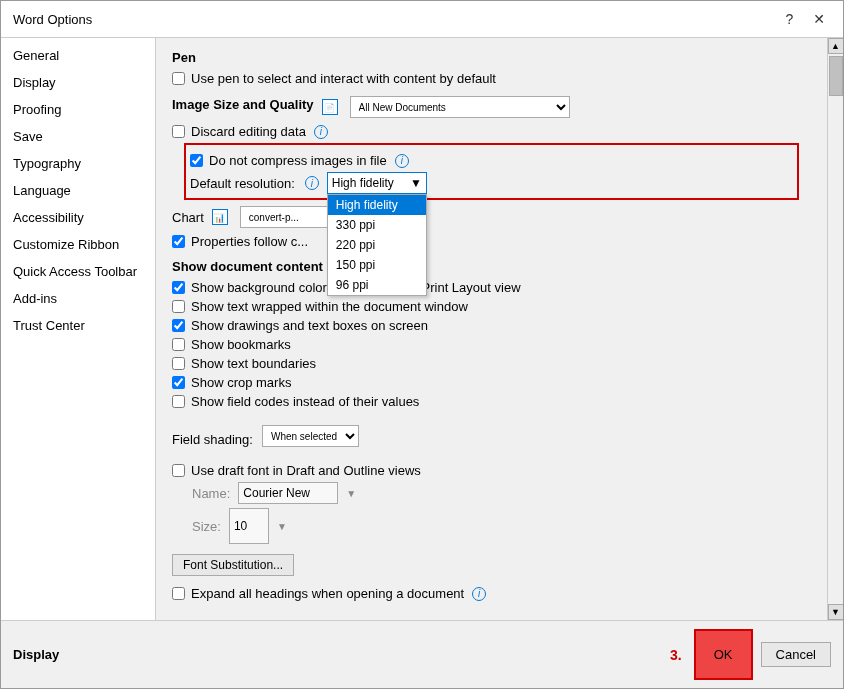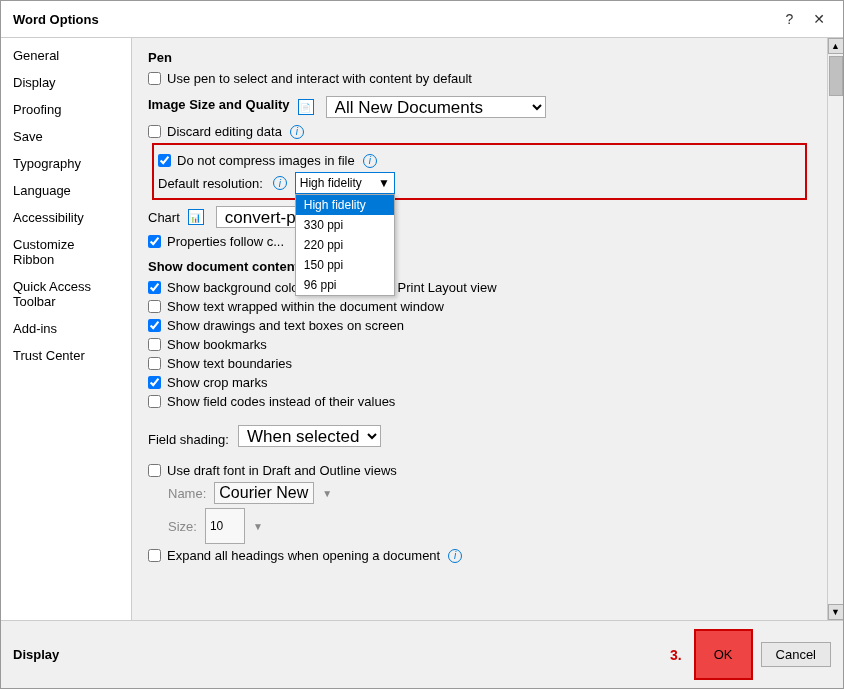--- a/index.html
+++ b/index.html
@@ -19,21 +19,21 @@
       background: #fff;
       border-bottom: 1px solid #ccc;
       padding: 8px 12px;
       display: flex;
       align-items: center;
       justify-content: space-between;
     }
 
     .title-bar-left {
       font-size: 13px;
-      font-weight: bold;
+      font-weight: normal;
     }
 
     .title-bar-right {
       display: flex;
       gap: 8px;
       align-items: center;
     }
 
     .title-btn {
       background: none;
@@ -45,21 +45,21 @@
     }
 
     .content {
       display: flex;
       flex: 1;
       overflow: hidden;
     }
 
     
     .sidebar {
-      width: 131px;
+      width: 155px;
       background: #fff;
       border-right: 1px solid #ccc;
       padding: 4px 0;
       flex-shrink: 0;
     }
 
     .sidebar-item {
       padding: 6px 12px;
       cursor: pointer;
       color: #000;
@@ -148,40 +148,40 @@
 
     .dropdown-row {
       display: flex;
       align-items: center;
       gap: 8px;
       margin: 6px 0;
     }
 
     select {
       height: 22px;
-      font-size: 17px;
+      font-size: 10px;
       border: 1px solid #aaa;
       background: #fff;
       padding: 0 4px;
       cursor: pointer;
     }
 
     .wide-dropdown {
       width: 220px;
     }
 
     .medium-dropdown {
       width: 120px;
     }
 
     
     .red-outline {
       border: 2px solid #c00;
       padding: 4px;
-      margin: 4px 4px;
+      margin: 4px 12px;
     }
 
     
     .resolution-row {
       display: flex;
       align-items: center;
       gap: 8px;
       position: relative;
     }
 
@@ -247,21 +247,21 @@
       display: flex;
       align-items: center;
       gap: 8px;
       margin: 4px 0 4px 20px;
       color: #888;
     }
 
     .font-input {
       width: 100px;
       height: 22px;
-      font-size: 16px;
+      font-size: 12px;
       border: 1px solid #aaa;
       background: #f8f8f8;
       padding: 0 4px;
     }
 
     .font-size-input {
       width: 40px;
       height: 36px;
       font-size: 12px;
       border: 1px solid #aaa;
@@ -507,20 +507,23 @@
               <input class="font-input" type="text" value="Courier New" style="">
               <span style="font-size:10px; cursor:pointer;">▼</span>
             </div>
 
             <div class="font-row">
               <span>Size:</span>
               <input class="font-size-input" type="text" value="10" style="">
               <span style="font-size:10px; cursor:pointer;">▼</span>
             </div>
 
+            <div style="margin: 6px 0;">
+              <button class="font-subst-btn">Font Substitution...</button>
+            </div>
 
             <div class="checkbox-row">
               <input type="checkbox" style="">
               <label>Expand all headings when opening a document</label>
               <span class="info-icon">i</span>
             </div>
           </div>
 
         </div>
       </div>

